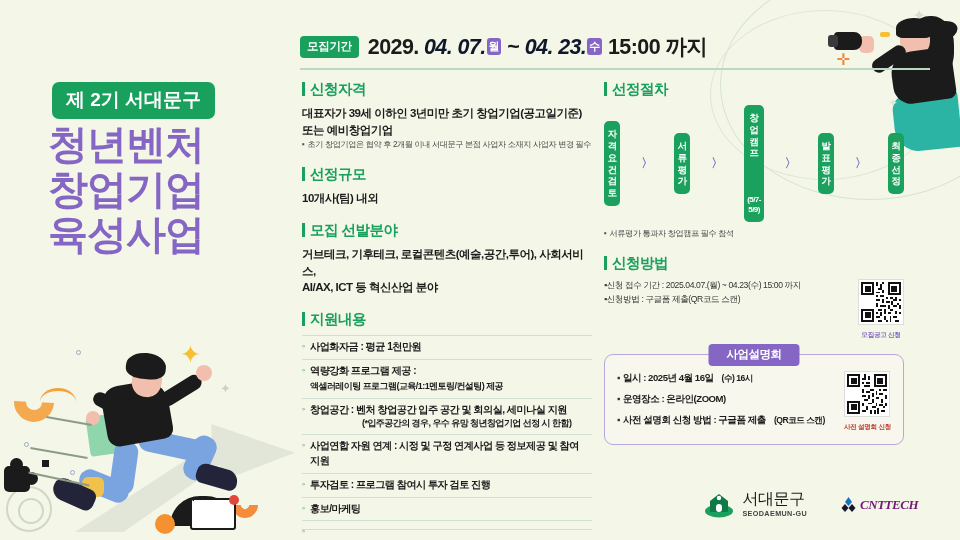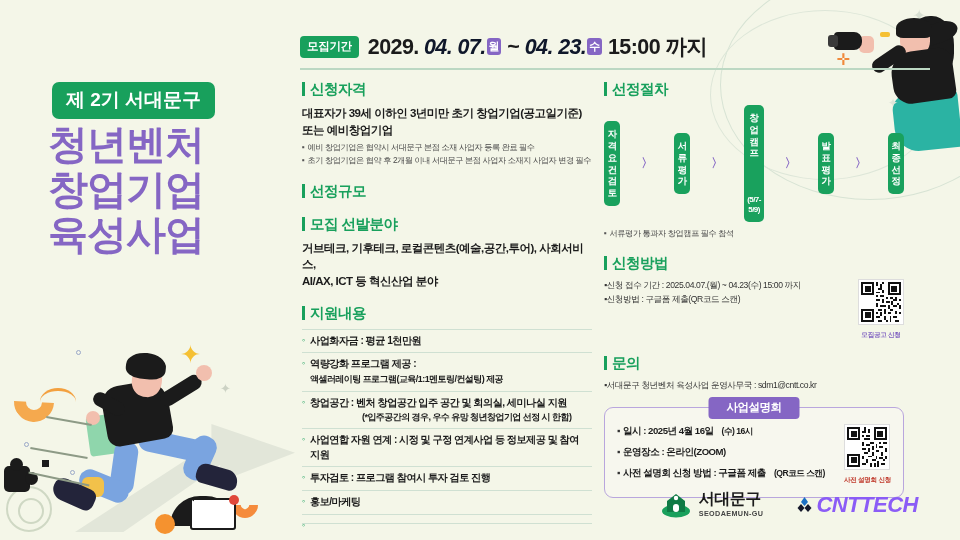--- a/index.html
+++ b/index.html
@@ -181,25 +181,25 @@
     padding:3px 18px 4px; border-radius:4px; letter-spacing:-0.5px;
   }
   .session-line { font-size:9.6px; font-weight:700; color:#1b1b1b; line-height:1.45; letter-spacing:-0.5px; margin-bottom:7px; }
   .session-line .bdot { color:#333; margin-right:3px; }
   .session-line .sub { font-weight:600; font-size:8.6px;margin-left:8px; }
 
   
   .footer-logos { position:absolute; right:42px; bottom:22px; display:flex; align-items:center; gap:34px; }
   .logo-sdm { display:flex; align-items:center; gap:8px; }
   .logo-mark { width:30px; height:26px; position:relative; }
-  .logo-sdm-text .kr { font-size:16px; font-weight:700; color:#1b1b1b; letter-spacing:-0.5px; line-height:1; }
+  .logo-sdm-text .kr { font-size:16px; font-weight:400; color:#1b1b1b; letter-spacing:-0.5px; line-height:1; }
   .logo-sdm-text .en { font-size:7.2px; font-weight:700; color:#444; letter-spacing:0.4px; margin-top:2px; }
   .logo-cnt { display:flex; align-items:center; gap:4px; }
   .cnt-diamond { width:15px; height:15px; position:relative; }
-  .cnt-text { font-size:22px; font-weight:900; color:#8b5cf6; font-style:italic; letter-spacing:-0.5px; }
+  .cnt-text { font-size:13px; font-weight:900; color:#701a75; font-style:italic; letter-spacing:-0.5px;font-family:Liberation Serif, serif; }
 </style>
 </head>
 <body>
 
 <div class="bg-layer">
   <div class="arc-line arc-1"></div>
   <div class="arc-line arc-2"></div>
   <div class="circle-ring"></div>
 </div>
 
@@ -269,26 +269,26 @@
   <span class="period-text"><span>2029. </span><span class="pu">04. 07.</span><span class="daychip">월</span><span> ~ </span><span class="pu">04. 23.</span><span class="daychip">수</span><span> 15:00 까지</span></span>
 </div>
 <div class="hr-main"></div>
 
 <div class="col-left">
 
   <div class="sec">
     <div class="sec-title">신청자격</div>
     <div class="body-strong" style="white-space:pre-line">대표자가 39세 이하인 3년미만 초기 창업기업(공고일기준)
 또는 예비창업기업</div>
-    <div class="body-sm" style="margin-top:3px"><span class="bdot">▪</span><span>예비 창업기업은 협약시 서대문구 본점 소재 사업자 등록 완료 필수</span></div>
     <div class="body-sm"><span class="bdot">▪</span><span>초기 창업기업은 협약 후 2개월 이내 서대문구 본점 사업자 소재지 사업자 변경 필수</span></div>
   </div>
 
   <div class="sec">
     <div class="sec-title">선정규모</div>
+    <div class="body-strong">10개사(팀) 내외</div>
   </div>
 
   <div class="sec">
     <div class="sec-title">모집 선발분야</div>
     <div class="body-strong" style="white-space:pre-line">거브테크, 기후테크, 로컬콘텐츠(예술,공간,투어), 사회서비스,
 AI/AX, ICT 등 혁신산업 분야</div>
   </div>
 
   <div class="sec">
     <div class="sec-title">지원내용</div>
@@ -402,24 +402,20 @@
               <rect x="18" y="20" width="2" height="1"></rect>
             <rect x="17" y="9" width="1" height="1"></rect>
               <rect x="19" y="11" width="1" height="1"></rect>
           </g>
         </svg>
         <div class="qr-cap">모집공고 신청</div>
       </div>
     </div>
   </div>
 
-  <div class="sec">
-    <div class="sec-title">문의</div>
-    <div class="note-sm"><span class="bdot">▪</span><span>서대문구 청년벤처 육성사업 운영사무국 : sdm1@cntt.co.kr</span></div>
-  </div>
 
   <div class="session-box">
     <div class="session-tab">사업설명회</div>
     <div class="qr-row">
       <div style="flex:1" id="session-lines">
           <div class="session-line"><span class="bdot">▪</span><span>일시 : 2025년 4월 16일</span><span class="sub">(수) 16시</span></div>
           <div class="session-line"><span class="bdot">▪</span><span>운영장소 : 온라인(ZOOM)</span></div>
           <div class="session-line"><span class="bdot">▪</span><span>사전 설명회 신청 방법 : 구글폼 제출</span><span class="sub">(QR코드 스캔)</span></div>
         </div>
       <div class="qr-wrap">

